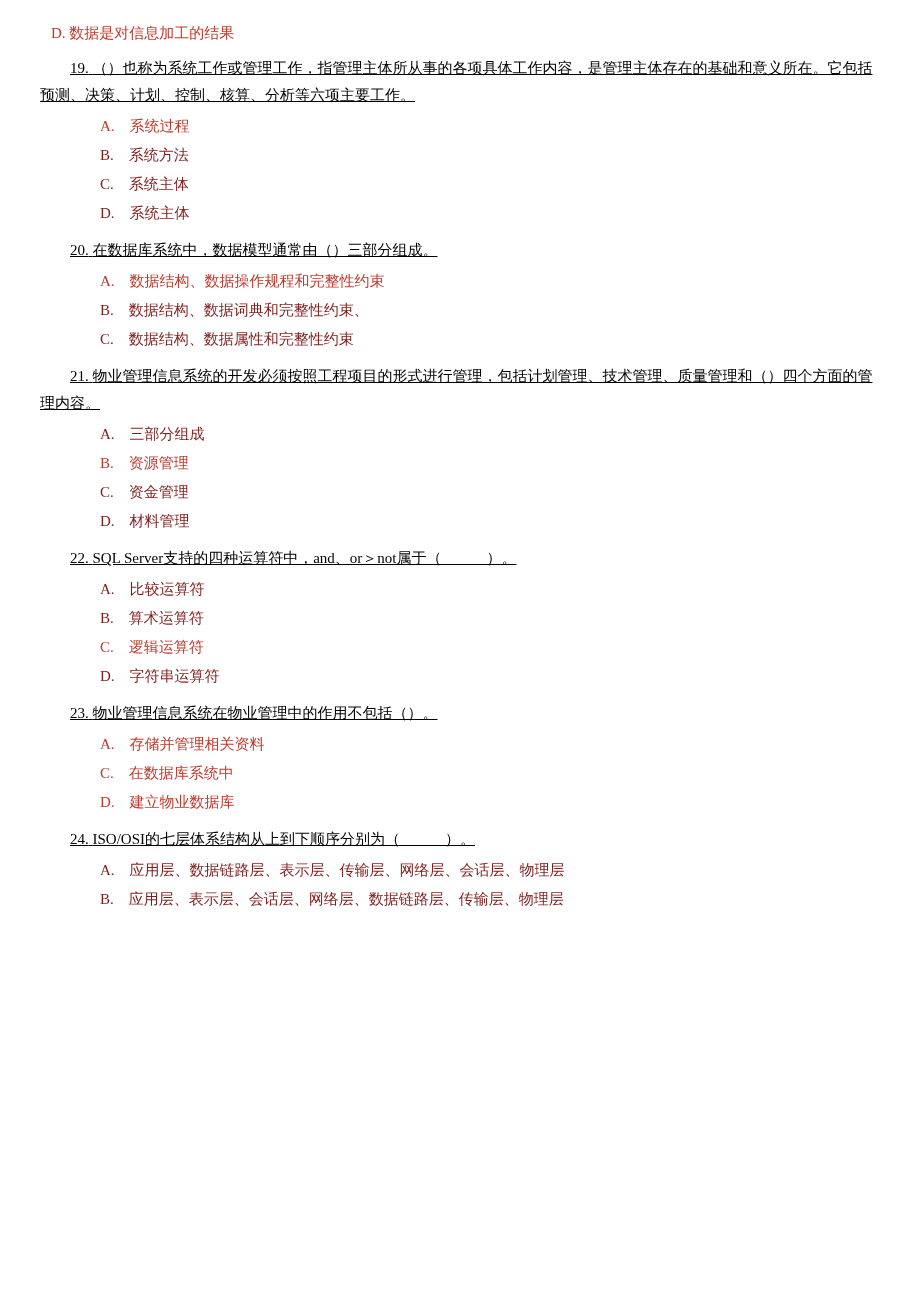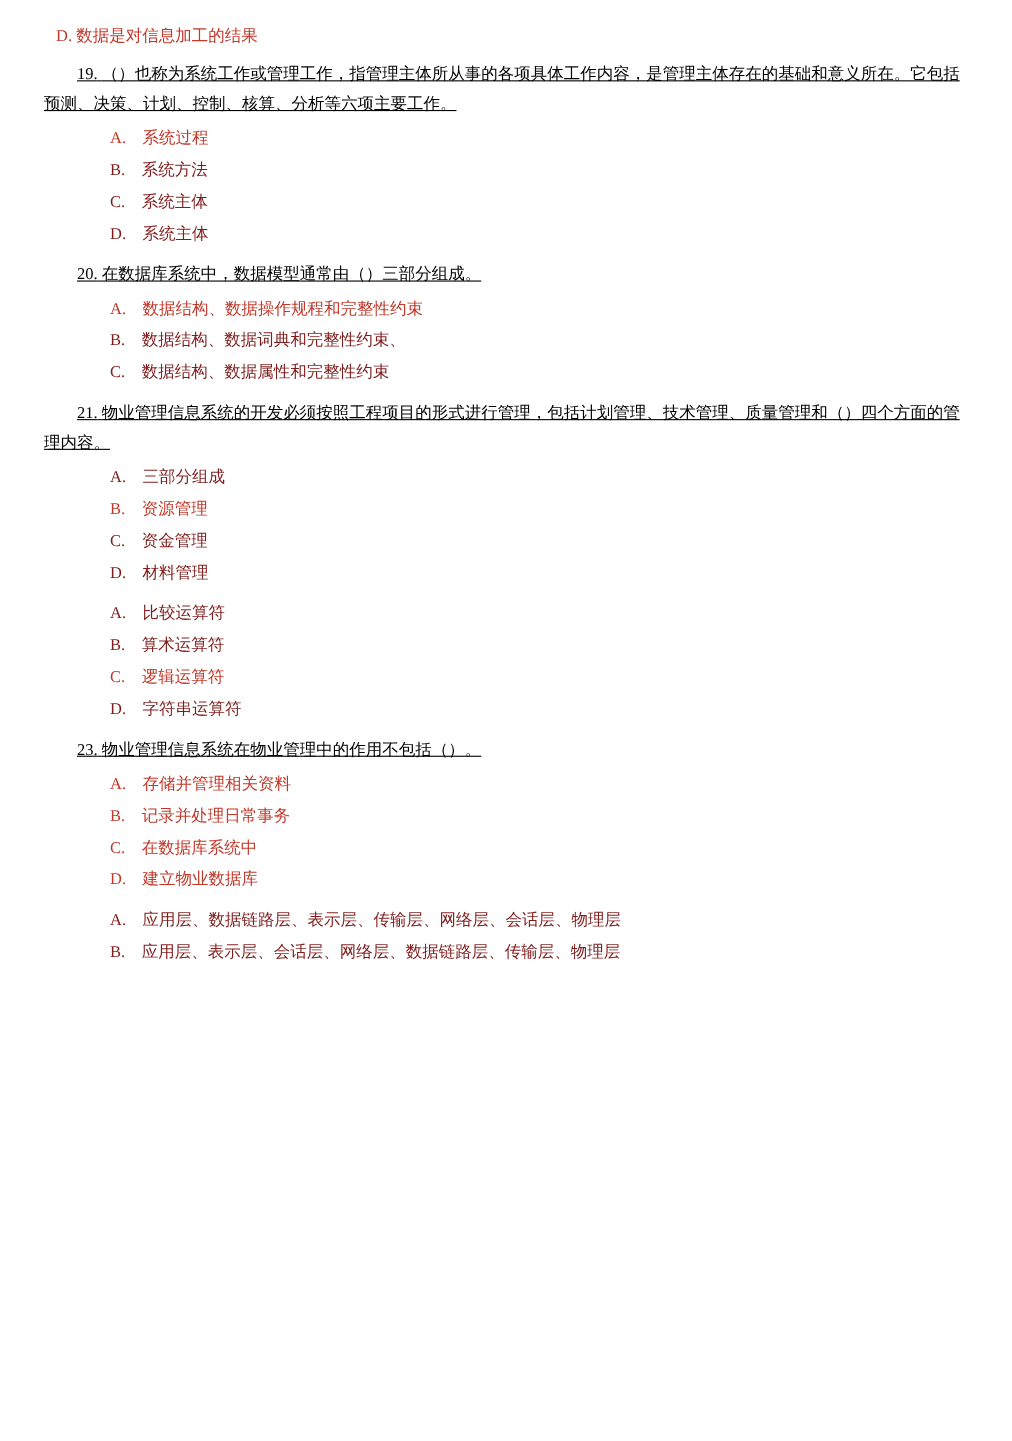--- a/index.html
+++ b/index.html
@@ -105,20 +105,24 @@
     <div class="option normal">
       <span>C.　</span><span>资金管理</span>
     </div>
     <div class="option normal">
       <span>D.　</span><span>材料管理</span>
     </div>
   </div>
 </div>
 
 <div class="question-block">
+  <div class="question-text">
+    <span>22.</span>
+    <span>SQL Server支持的四种运算符中，and、or＞not属于（　　　）。</span>
+  </div>
   <div class="options">
     <div class="option normal">
       <span>A.　</span><span>比较运算符</span>
     </div>
     <div class="option normal">
       <span>B.　</span><span>算术运算符</span>
     </div>
     <div class="option correct">
       <span>C.　</span><span>逻辑运算符</span>
     </div>
@@ -131,32 +135,33 @@
 <div class="question-block">
   <div class="question-text">
     <span>23.</span>
     <span>物业管理信息系统在物业管理中的作用不包括（）。</span>
   </div>
   <div class="options">
     <div class="option correct">
       <span>A.　</span><span>存储并管理相关资料</span>
     </div>
     <div class="option correct">
-      <span>B.　</span><span>记录并处理日常事务</span>
-    </div>
-    <div class="option correct">
       <span>C.　</span><span>在数据库系统中</span>
     </div>
     <div class="option correct">
       <span>D.　</span><span>建立物业数据库</span>
     </div>
   </div>
 </div>
 
 <div class="question-block">
+  <div class="question-text">
+    <span>24.</span>
+    <span>ISO/OSI的七层体系结构从上到下顺序分别为（　　　）。</span>
+  </div>
   <div class="options">
     <div class="option normal">
       <span>A.　</span><span>应用层、数据链路层、表示层、传输层、网络层、会话层、物理层</span>
     </div>
     <div class="option normal">
       <span>B.　</span><span>应用层、表示层、会话层、网络层、数据链路层、传输层、物理层</span>
     </div>
   </div>
 </div>
 

